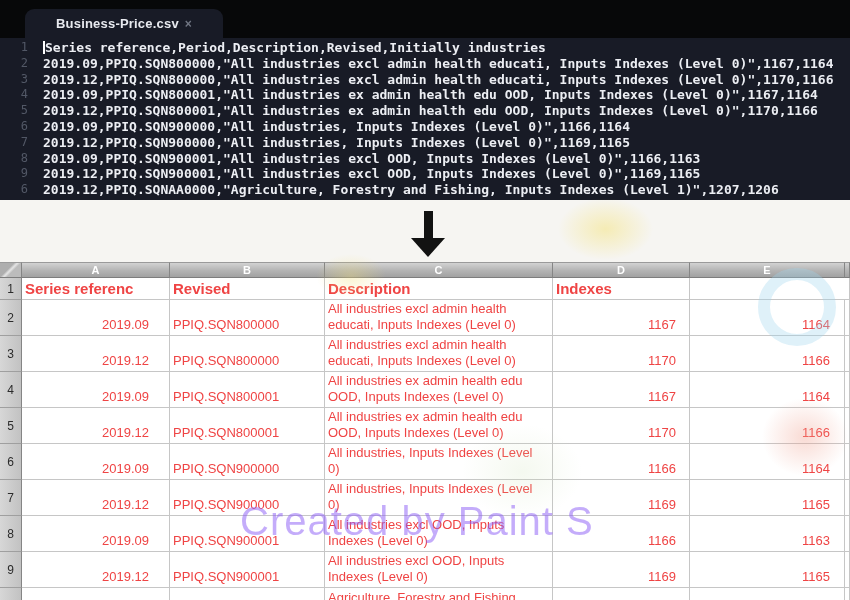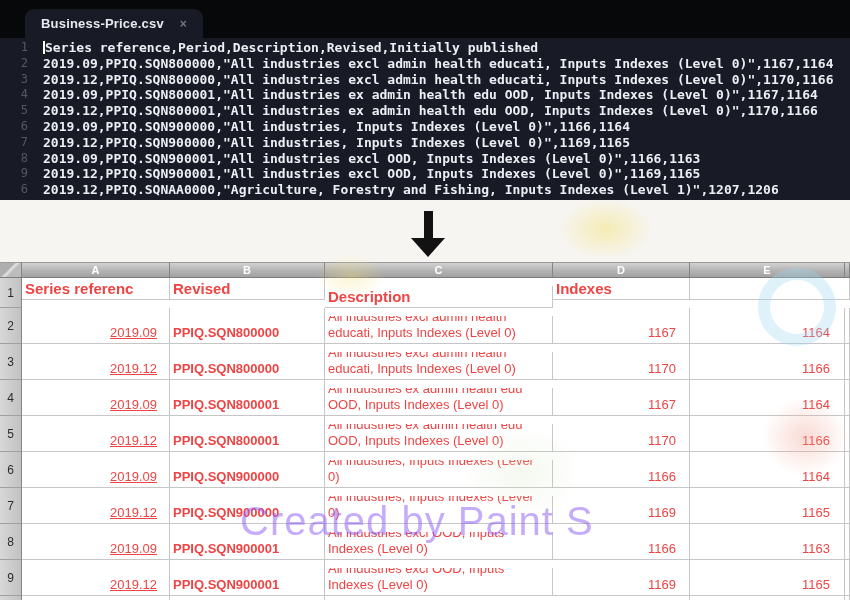--- a/index.html
+++ b/index.html
@@ -7,21 +7,21 @@
     width:850px;height:600px;position:relative;overflow:hidden;
     background:#f6f5f2;
     font-family:"Liberation Sans",sans-serif;
   }
   
   .editor{position:absolute;left:0;top:0;width:850px;height:200px;background:#070809;}
   .tabbar{position:relative;height:38px;background:#070809;}
   .tab{
     position:absolute;left:25px;top:9px;height:29px;
     background:#181b26;border-radius:9px 9px 0 0;
-    display:flex;align-items:center;padding:0 16px;gap:16px;
+    display:flex;align-items:center;padding:0 31px;gap:6px;
   }
   .tab-title{color:#e8eaef;font:700 13px "Liberation Sans",sans-serif;letter-spacing:.2px;}
   .tab-close{color:#707683;font:700 12px "Liberation Sans",sans-serif;cursor:default;}
   .code{
     position:absolute;left:0;top:38px;width:850px;height:162px;
     background:#181b26;padding-top:2px;box-sizing:border-box;
   }
   .cline{display:flex;height:15.8px;white-space:pre;font:700 13px "DejaVu Sans Mono",monospace;color:#eceef3;}
   .ln{flex:none;width:28px;text-align:right;margin-right:15px;color:#525866;font-weight:400;font-size:12px;}
   .cursor{display:inline-block;width:2px;height:13px;background:#ffffff;align-self:center;}
@@ -55,21 +55,21 @@
     display:flex;align-items:center;justify-content:center;
     color:#2b2b2b;font:400 12px "Liberation Sans",sans-serif;
   }
   .cell{
     box-sizing:border-box;border-right:1px solid #c6c6c6;border-bottom:1px solid #c6c6c6;
     display:flex;align-items:flex-end;overflow:hidden;
     font:400 13px "Liberation Sans",sans-serif;color:#ef4444;
     padding-bottom:2px;line-height:16px;background:transparent;
   }
   .num{justify-content:flex-end;}
-  .pa{padding-right:12px;text-decoration:underline;} .pb{padding-left:3px;font-weight:bold;} .pc{padding-left:3px;margin-top:8px;}
+  .pa{padding-right:20px;} .pb{padding-left:3px;} .pc{padding-left:3px;}
   .pd{padding-right:13px;} .pe{padding-right:14px;}
   .desc{white-space:pre-line;}
   .r36{height:36px;}
   .hr .cell{height:22px;font-weight:700;font-size:15px;white-space:nowrap;}
   .prow{height:36px;}
   .prow .cell{align-items:flex-start;padding-top:2px;}
   
   .blob{position:absolute;border-radius:50%;pointer-events:none;z-index:2;}
   .blob-y1{left:558px;top:198px;width:95px;height:62px;background:radial-gradient(closest-side,#f4e06a,rgba(244,224,106,0));opacity:.45;}
   .blob-y2{left:316px;top:254px;width:70px;height:44px;background:radial-gradient(closest-side,#f2de7a,rgba(242,222,122,0));opacity:.35;}
@@ -85,21 +85,21 @@
 <body>
 
 <div class="editor">
   <div class="tabbar">
     <div class="tab">
       <span class="tab-title">Business-Price.csv</span>
       <span class="tab-close">×</span>
     </div>
   </div>
   <div class="code">
-    <div class="cline"><span class="ln">1</span><span class="cursor"></span><span>Series reference,Period,Description,Revised,Initially published</span></div>
+    <div class="cline"><span class="ln">1</span><span class="cursor"></span><span>Series reference,Period,Description,Revised,Initially industries</span></div>
     <div class="cline"><span class="ln">2</span><span>2019.09,PPIQ.SQN800000,"All industries excl admin health educati, Inputs Indexes (Level 0)",1167,1164</span></div>
     <div class="cline"><span class="ln">3</span><span>2019.12,PPIQ.SQN800000,"All industries excl admin health educati, Inputs Indexes (Level 0)",1170,1166</span></div>
     <div class="cline"><span class="ln">4</span><span>2019.09,PPIQ.SQN800001,"All industries ex admin health edu OOD, Inputs Indexes (Level 0)",1167,1164</span></div>
     <div class="cline"><span class="ln">5</span><span>2019.12,PPIQ.SQN800001,"All industries ex admin health edu OOD, Inputs Indexes (Level 0)",1170,1166</span></div>
     <div class="cline"><span class="ln">6</span><span>2019.09,PPIQ.SQN900000,"All industries, Inputs Indexes (Level 0)",1166,1164</span></div>
     <div class="cline"><span class="ln">7</span><span>2019.12,PPIQ.SQN900000,"All industries, Inputs Indexes (Level 0)",1169,1165</span></div>
     <div class="cline"><span class="ln">8</span><span>2019.09,PPIQ.SQN900001,"All industries excl OOD, Inputs Indexes (Level 0)",1166,1163</span></div>
     <div class="cline"><span class="ln">9</span><span>2019.12,PPIQ.SQN900001,"All industries excl OOD, Inputs Indexes (Level 0)",1169,1165</span></div>
     <div class="cline"><span class="ln">6</span><span>2019.12,PPIQ.SQNAA0000,"Agriculture, Forestry and Fishing, Inputs Indexes (Level 1)",1207,1206</span></div>
   </div>

